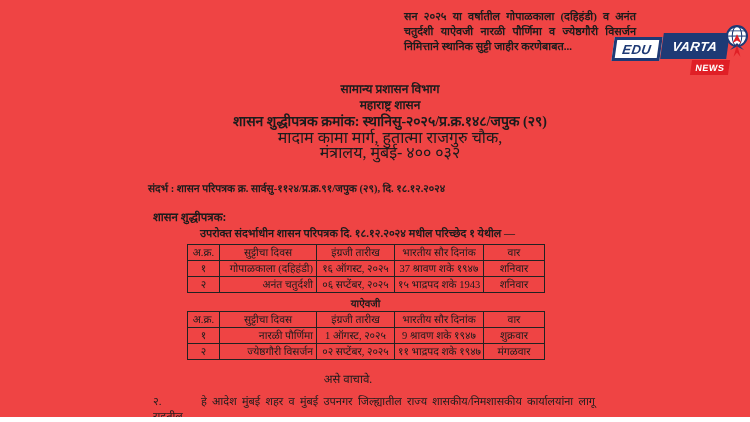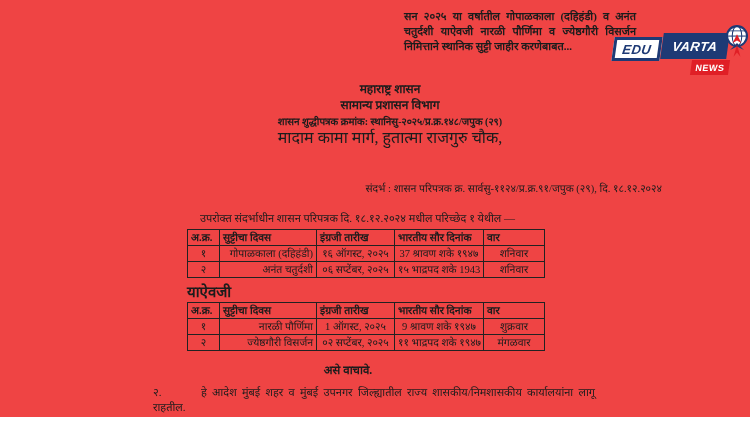--- a/index.html
+++ b/index.html
@@ -37,44 +37,44 @@
     background:#e01f26; transform:skewX(-8deg);
     display:flex; align-items:center; justify-content:center;
     font-family:"Liberation Sans",sans-serif; font-weight:bold;
     font-size:9px; color:#ffffff; letter-spacing:0.5px;
   }
   .logo-globe { position:absolute; left:113px; top:2px; width:26px; height:42px; }
 
   
   .gov-header { position:absolute; left:130px; top:81px; width:520px; text-align:center; }
   .gov-line-bold { font-size:12px; font-weight:bold; line-height:16px; }
-  .gov-line-no  { font-size:10px; font-weight:bold; line-height:17px; }
+  .gov-line-no  { font-size:14px; font-weight:bold; line-height:17px; }
   .gov-line-addr { font-size:16px; line-height:15px; }
 
   .reference {
-    position:absolute; left:142px; top:181px; width:520px;
-    text-align:right; font-size:10.5px;
+    position:absolute; left:148px; top:181px; width:520px;
+    text-align:left; font-size:10.5px;font-weight:bold;
   }
 
   
   .content { position:absolute; left:153px; top:210px; width:442px; font-size:11px; }
   .section-heading { font-weight:bold; font-size:11.5px; line-height:15px; }
-  .para-indent { margin:1px 0 3px 47px; line-height:15px; }
+  .para-indent { margin:1px 0 3px 47px; line-height:15px;font-weight:bold; }
 
   table.holiday { border-collapse:collapse; margin-left:34px; table-layout:fixed; width:357px; }
   table.holiday th, table.holiday td {
     border:1px solid #222; padding:0 3px; height:16px;
     font-size:10.5px; line-height:13px; overflow:hidden; white-space:nowrap;
   }
-  table.holiday th { font-weight:bold; text-align:left; }
+  table.holiday th { font-weight:normal; text-align:center; }
   td.c { text-align:center; }
   td.l { text-align:right; }
 
-  .table-title { width:357px; margin:3px 0 1px 34px; text-align:left; font-weight:bold; font-size:15px; }
-  .read-as { width:390px; margin-top:11px; margin-bottom:8px; text-align:center; font-weight:bold; font-size:11.5px; }
+  .table-title { width:357px; margin:3px 0 1px 34px; text-align:center; font-weight:bold; font-size:10px; }
+  .read-as { width:390px; margin-top:11px; margin-bottom:8px; text-align:center; font-weight:normal; font-size:11.5px; }
   .num-para { text-align:justify; line-height:14.5px; margin-top:2px; }
   .num { display:inline-block; width:48px; }
 </style>
 </head>
 <body>
 
 <div class="page">
 
   <div class="intro">सन २०२५ या वर्षातील गोपाळकाला (दहिहंडी) व अनंत चतुर्दशी याऐवजी नारळी पौर्णिमा व ज्येष्ठगौरी विसर्जन निमित्ताने स्थानिक सुट्टी जाहीर करणेबाबत...</div>
 
@@ -88,29 +88,31 @@
       <line x1="3.5" y1="14" x2="26.5" y2="14" stroke="#1e3a75" stroke-width="1.2"></line>
       <line x1="5.5" y1="8" x2="24.5" y2="8" stroke="#1e3a75" stroke-width="1"></line>
       <path d="M15 12 L10 22 L15 19 L20 22 Z" fill="#e01f26"></path>
       <path d="M15 22 L7 30 L15 26 Z" fill="#1e3a75"></path>
       <path d="M15 22 L23 30 L15 26 Z" fill="#1e3a75"></path>
       <path d="M15 24 L11 38 L15 33 L19 38 Z" fill="#e01f26"></path>
     </svg>
   </div>
 
   <div class="gov-header">
+    <div class="gov-line-bold">सामान्य प्रशासन विभाग</div>
     <div class="gov-line-bold">महाराष्ट्र शासन</div>
-    <div class="gov-line-bold">सामान्य प्रशासन विभाग</div>
     <div class="gov-line-no">शासन शुद्धीपत्रक क्रमांक: स्थानिसु-२०२५/प्र.क्र.१४८/जपुक (२९)</div>
     <div class="gov-line-addr">मादाम कामा मार्ग, हुतात्मा राजगुरु चौक,</div>
+    <div class="gov-line-addr">मंत्रालय, मुंबई- ४०० ०३२</div>
   </div>
 
   <div class="reference">संदर्भ : शासन परिपत्रक क्र. सार्वसु-११२४/प्र.क्र.९१/जपुक (२९), दि. १८.१२.२०२४</div>
 
   <div class="content">
+    <div class="section-heading">शासन शुद्धीपत्रक:</div>
     <div class="para-indent">उपरोक्त संदर्भाधीन शासन परिपत्रक दि. १८.१२.२०२४ मधील परिच्छेद १ येथील —</div>
 
     <table class="holiday">
       <colgroup>
           <col style="width:32px">
           <col style="width:97px">
           <col style="width:78px">
           <col style="width:89px">
           <col style="width:61px">
         </colgroup>

